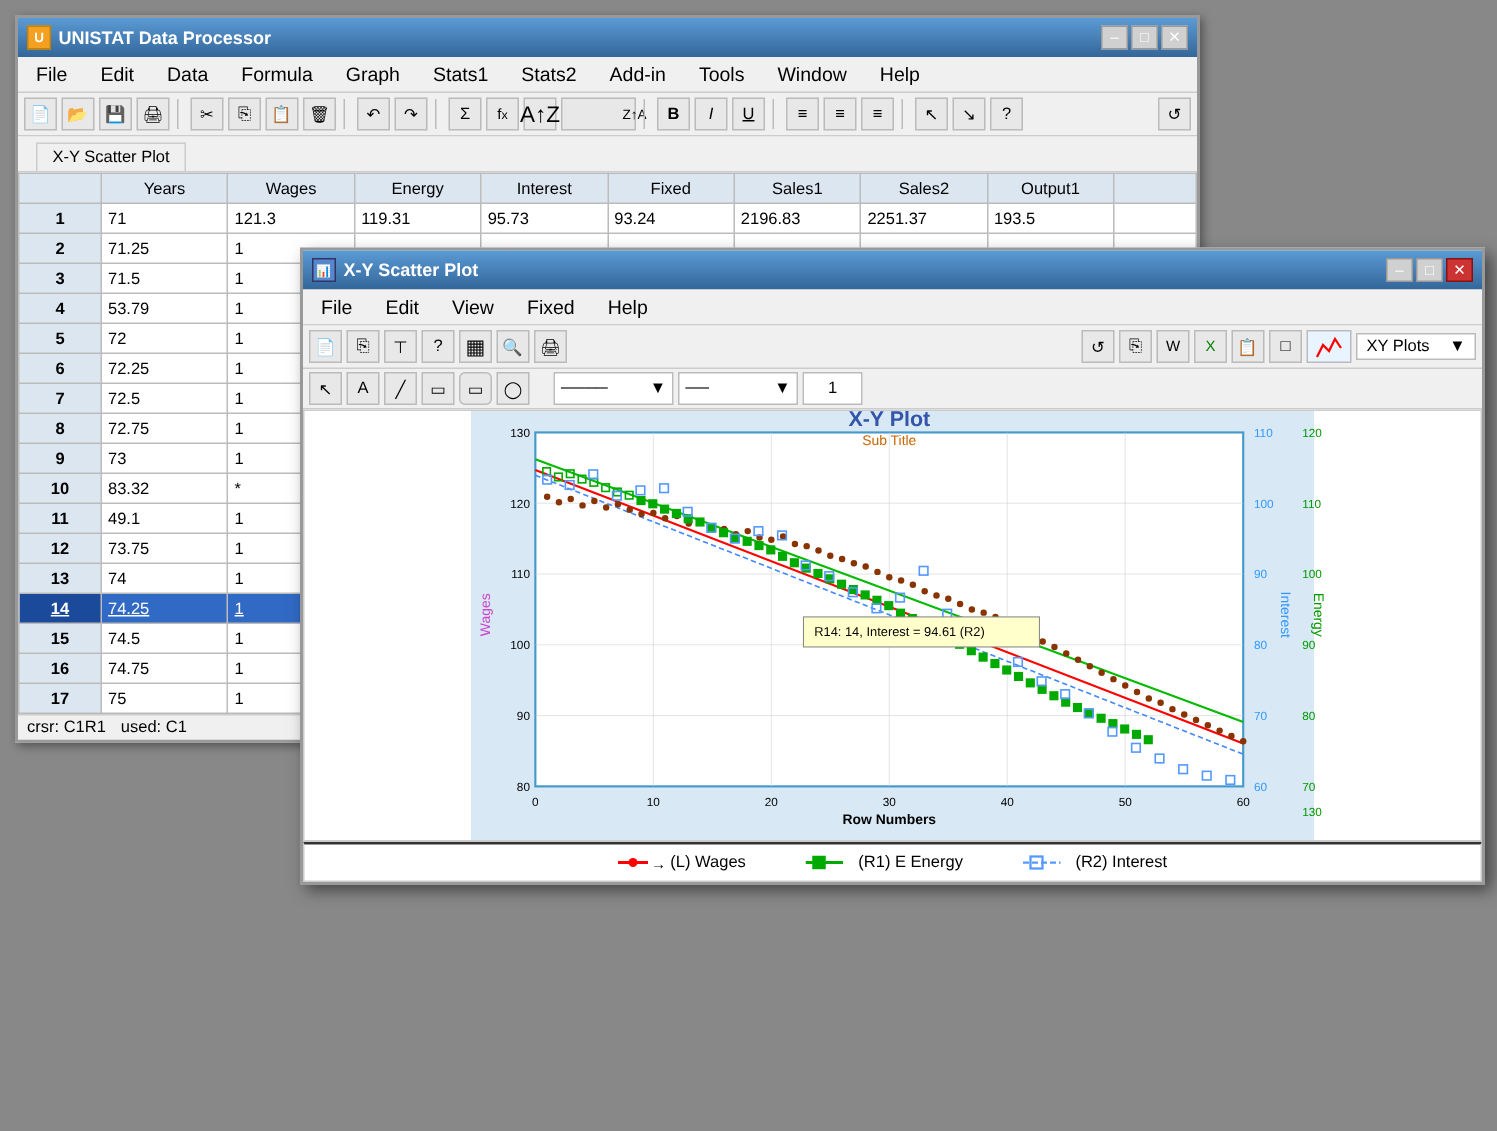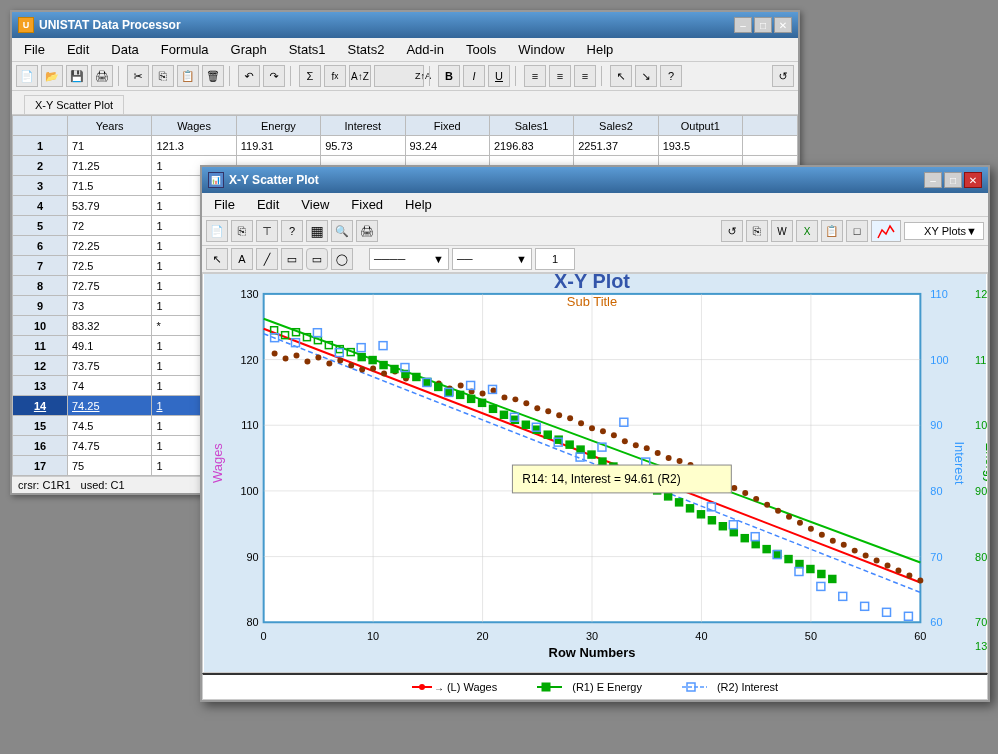--- a/index.html
+++ b/index.html
@@ -70,40 +70,40 @@
     .scatter-tools { background: #f0f0f0; padding: 2px 4px; border-bottom: 1px solid #ccc; display: flex; align-items: center; gap: 3px; }
     .tool-btn { width: 22px; height: 22px; background: #e8e8e8; border: 1px solid #bbb; display: flex; align-items: center; justify-content: center; font-size: 11px; cursor: pointer; }
     .line-selector { width: 80px; height: 22px; background: white; border: 1px solid #bbb; display: flex; align-items: center; padding: 0 4px; font-size: 11px; }
     .thick-selector { width: 40px; height: 22px; background: white; border: 1px solid #bbb; display: flex; align-items: center; justify-content: center; font-size: 11px; }
 
     
     .chart-container {
       background: white;
       margin: 0;
       position: relative;
-      height: 400px;
+      height: 288px;
       border: 1px solid #ccc;
     }
     .chart-svg { width: 100%; height: 100%; }
 
     
     .chart-legend {
       background: white;
       border: 1px solid #ccc;
       border-top: 2px solid #333;
       padding: 6px 20px;
       display: flex;
       justify-content: center;
       gap: 40px;
       align-items: center;
     }
     .legend-item { display: flex; align-items: center; gap: 5px; font-size: 11px; }
 
     .xy-plots-selector { display: flex; align-items: center; gap: 3px; }
-    .xy-plots-box { background: white; border: 1px solid #bbb; padding: 2px 6px; font-size: 11px; min-width: 80px; display: flex; align-items: center; justify-content: flex-end; }
+    .xy-plots-box { background: white; border: 1px solid #bbb; padding: 2px 6px; font-size: 11px; min-width: 80px; display: flex; align-items: center; justify-content: space-between; }
   </style>
 </head>
 <body>
 
 <div class="main-window">
 
   <div class="title-bar">
     <div class="title-bar-left">
       <div class="title-bar-icon">U</div>
       <span>UNISTAT Data Processor</span>
@@ -138,21 +138,21 @@
     <div class="tb-btn">✂</div>
     <div class="tb-btn">⎘</div>
     <div class="tb-btn">📋</div>
     <div class="tb-btn">🗑</div>
     <div class="tb-sep"></div>
     <div class="tb-btn">↶</div>
     <div class="tb-btn">↷</div>
     <div class="tb-sep"></div>
     <div class="tb-btn">Σ</div>
     <div class="tb-btn" style="font-size:10px;">f<sub>x</sub></div>
-    <div class="tb-btn" style="font-size:10px;">A↑Z</div>
+    <div class="tb-btn" style="font-size:15px;">A↑Z</div>
     <div class="tb-btn" style="font-size:9px;padding-left:48px;">Z↑A</div>
     <div class="tb-sep"></div>
     <div class="tb-btn" style="font-weight:bold;">B</div>
     <div class="tb-btn" style="font-style:italic;">I</div>
     <div class="tb-btn" style="text-decoration:underline;">U</div>
     <div class="tb-sep"></div>
     <div class="tb-btn">≡</div>
     <div class="tb-btn">≡</div>
     <div class="tb-btn">≡</div>
     <div class="tb-sep"></div>

